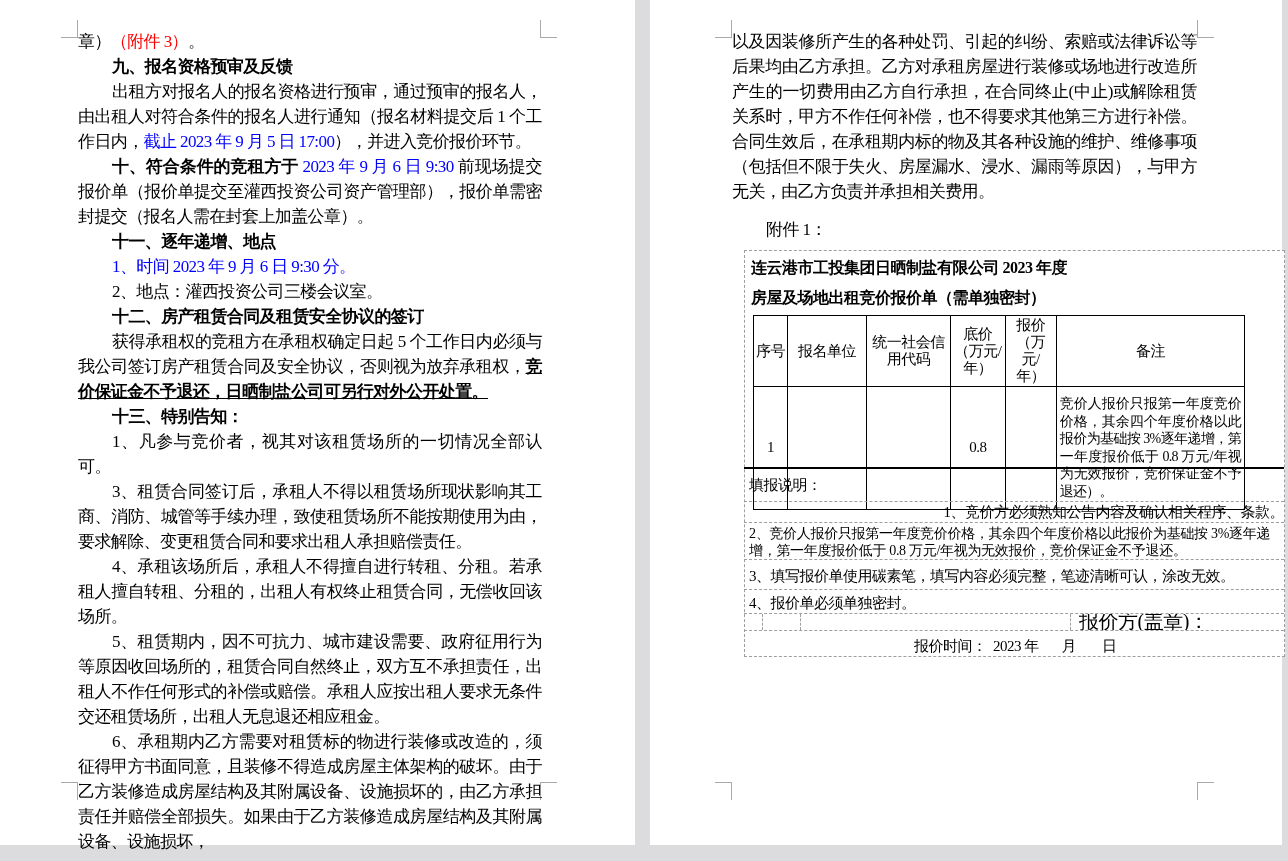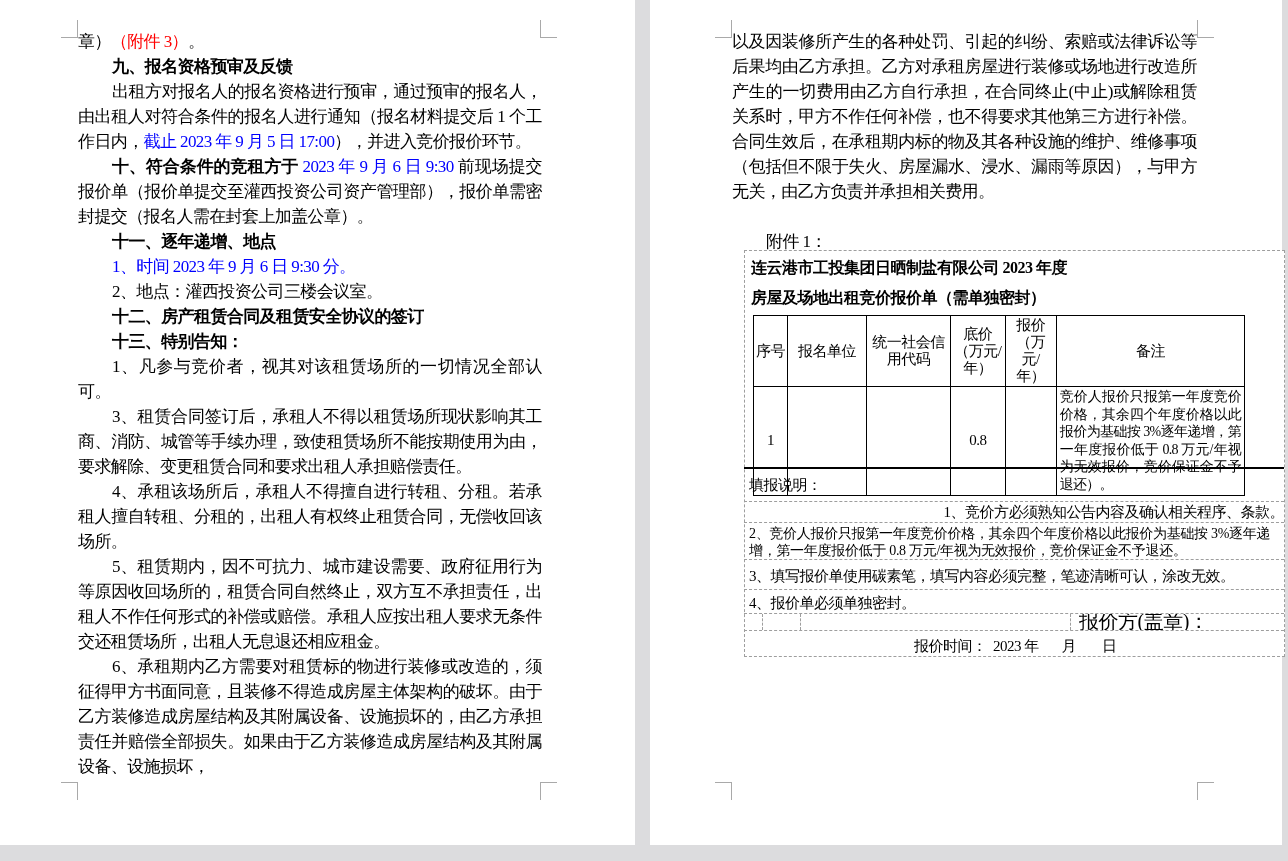--- a/index.html
+++ b/index.html
@@ -19,21 +19,21 @@
   .mark.tl{border-right:1px solid #a9a9a9;border-bottom:1px solid #a9a9a9;}
   .mark.tr{border-left:1px solid #a9a9a9;border-bottom:1px solid #a9a9a9;}
   .mark.bl{border-right:1px solid #a9a9a9;border-top:1px solid #a9a9a9;}
   .mark.br{border-left:1px solid #a9a9a9;border-top:1px solid #a9a9a9;}
   
   .textcol{position:absolute;font-size:17px;line-height:25px;letter-spacing:-0.6px;text-align:justify;}
   #page1-text{left:78px;top:29px;width:464px;}
   #page2-text{left:732px;top:29px;width:465px;}
   .para{margin:0;}
   .para.indent{text-indent:2em;}
-  .para.attach-label{text-indent:2em;margin-top:25px;}
+  .para.attach-label{text-indent:2em;margin-top:13px;}
   .bold{font-weight:bold;}
   .underline{text-decoration:underline;}
   .red{color:#ff0000;}
   .blue{color:#0000ff;}
   
   #attachment-box{
     position:absolute;left:744px;top:250px;width:539px;height:405px;
     border:1px dashed #9e9e9e;background:#fff;
   }
   .form-title{position:absolute;left:6px;font-size:16px;font-weight:bold;line-height:30px;white-space:nowrap;letter-spacing:-0.5px;}
@@ -43,21 +43,21 @@
     position:absolute;left:8px;top:64px;width:492px;
     border-collapse:collapse;table-layout:fixed;
     font-size:15px;line-height:17px;letter-spacing:-0.5px;
   }
   #quote-table th,#quote-table td{
     border:1px solid #000;font-weight:normal;text-align:center;vertical-align:middle;padding:1px 2px;
   }
   #quote-table .hrow th{height:50px;}
   #quote-table .drow td{height:86px;}
   #quote-table td.remark{
-    font-size:14px;line-height:17.6px;text-align:justify;letter-spacing:-0.8px;padding:1px 3px;
+    font-size:14px;line-height:17.6px;text-align:justify;letter-spacing:-0.8px;padding:8px 3px;
   }
   
   #notes-block{
     position:absolute;left:-1px;top:216px;width:540px;
     border-top:2px solid #000;font-size:15px;letter-spacing:-0.5px;
   }
   .note-row{box-sizing:border-box;border-bottom:1px dashed #9e9e9e;overflow:hidden;}
   #note-title{height:33px;padding:7px 12px 0 5px;}
   #note-1{height:21px;padding:1px 0 0 17px;text-align:right;}
   #note-2{height:37px;padding:2px 0 0 5px;font-size:14px;line-height:17px;letter-spacing:-0.3px;}
@@ -90,20 +90,21 @@
 
 <div id="page1-text" class="textcol">
     <p class="para plain"><span>章）</span><span class="red">（附件 3）</span><span>。</span></p>
     <p class="para indent"><span class="bold">九、报名资格预审及反馈</span></p>
     <p class="para indent"><span>出租方对报名人的报名资格进行预审，通过预审的报名人，由出租人对符合条件的报名人进行通知（报名材料提交后 1 个工作日内，</span><span class="blue">截止 2023 年 9 月 5 日 17:00</span><span>），并进入竞价报价环节。</span></p>
     <p class="para indent"><span class="bold">十、符合条件的竞租方于</span><span class="blue"> 2023 年 9 月 6 日 9:30 </span><span>前现场提交报价单（报价单提交至灌西投资公司资产管理部），报价单需密封提交（报名人需在封套上加盖公章）。</span></p>
     <p class="para indent"><span class="bold">十一、逐年递增、地点</span></p>
     <p class="para indent"><span class="blue">1、时间 2023 年 9 月 6 日 9:30 分。</span></p>
     <p class="para indent"><span>2、地点：灌西投资公司三楼会议室。</span></p>
     <p class="para indent"><span class="bold">十二、房产租赁合同及租赁安全协议的签订</span></p>
+    <p class="para indent"><span>获得承租权的竞租方在承租权确定日起 5 个工作日内必须与我公司签订房产租赁合同及安全协议，否则视为放弃承租权，</span><span class="bold underline">竞价保证金不予退还，日晒制盐公司可另行对外公开处置。</span></p>
     <p class="para indent"><span class="bold">十三、特别告知：</span></p>
     <p class="para indent"><span>1、凡参与竞价者，视其对该租赁场所的一切情况全部认可。</span></p>
     <p class="para indent"><span>3、租赁合同签订后，承租人不得以租赁场所现状影响其工商、消防、城管等手续办理，致使租赁场所不能按期使用为由，要求解除、变更租赁合同和要求出租人承担赔偿责任。</span></p>
     <p class="para indent"><span>4、承租该场所后，承租人不得擅自进行转租、分租。若承租人擅自转租、分租的，出租人有权终止租赁合同，无偿收回该场所。</span></p>
     <p class="para indent"><span>5、租赁期内，因不可抗力、城市建设需要、政府征用行为等原因收回场所的，租赁合同自然终止，双方互不承担责任，出租人不作任何形式的补偿或赔偿。承租人应按出租人要求无条件交还租赁场所，出租人无息退还相应租金。</span></p>
     <p class="para indent"><span>6、承租期内乙方需要对租赁标的物进行装修或改造的，须征得甲方书面同意，且装修不得造成房屋主体架构的破坏。由于乙方装修造成房屋结构及其附属设备、设施损坏的，由乙方承担责任并赔偿全部损失。如果由于乙方装修造成房屋结构及其附属设备、设施损坏，</span></p>
   </div>
 
 <div id="page2-text" class="textcol">
     <p class="para plain"><span>以及因装修所产生的各种处罚、引起的纠纷、索赔或法律诉讼等后果均由乙方承担。乙方对承租房屋进行装修或场地进行改造所产生的一切费用由乙方自行承担，在合同终止(中止)或解除租赁关系时，甲方不作任何补偿，也不得要求其他第三方进行补偿。合同生效后，在承租期内标的物及其各种设施的维护、维修事项（包括但不限于失火、房屋漏水、浸水、漏雨等原因），与甲方无关，由乙方负责并承担相关费用。</span></p>

